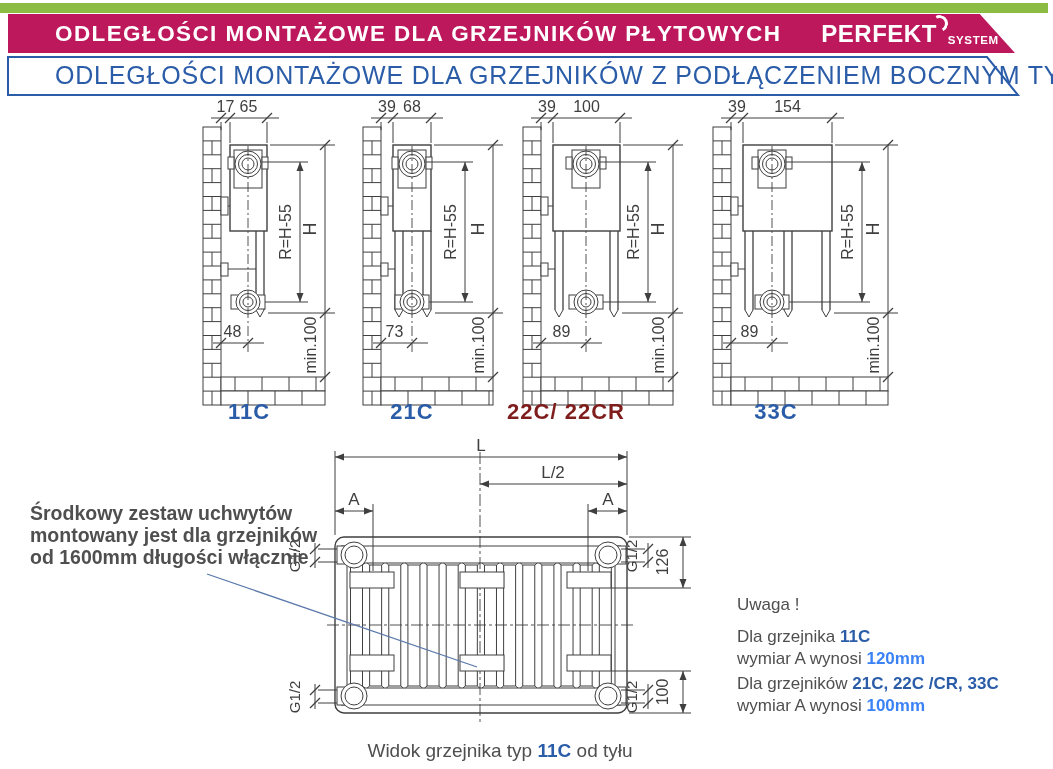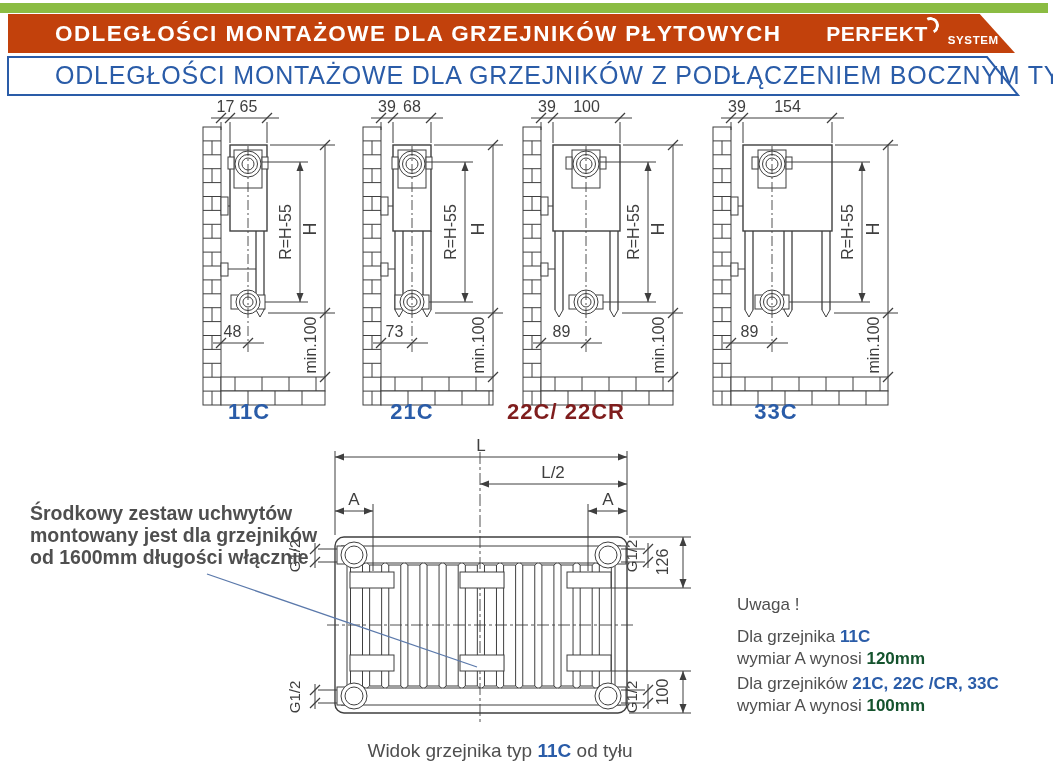--- a/index.html
+++ b/index.html
@@ -3,47 +3,47 @@
 <meta charset="utf-8">
 <style>
   html,body{margin:0;padding:0;background:#fff;}
   .page{position:relative;width:1053px;height:769px;background:#fff;overflow:hidden;
         font-family:"Liberation Sans",sans-serif;}
   .green-strip{position:absolute;left:0;top:3px;width:1048px;height:10px;}
   .banner{position:absolute;left:8px;top:14px;width:1007px;height:39px;
           clip-path:polygon(0 0,96.5% 0,100% 100%,0 100%);
           display:flex;align-items:center;padding-left:47px;box-sizing:border-box;}
   .banner-title{color:#fff;font-weight:bold;font-size:22.5px;letter-spacing:1.4px;white-space:nowrap;}
-  .brand{position:relative;color:#fff;font-weight:bold;font-size:21px;letter-spacing:0.5px;
-         margin-left:26px;white-space:nowrap;}
+  .brand{position:relative;color:#fff;font-weight:bold;font-size:24px;letter-spacing:0.5px;
+         margin-left:40px;white-space:nowrap;}
   .brand .hook{position:absolute;right:-11px;top:-5px;width:11px;height:11px;border:3px solid #fff;
          border-radius:50%;border-left-color:transparent;border-bottom-color:transparent;
          transform:rotate(18deg);}
   .brand-suffix{color:#fff;font-size:11.5px;letter-spacing:0.6px;font-weight:bold;align-self:flex-end;
-         margin:0 0 7px 1px;}
+         margin:0 0 7px 11px;}
   .subtitle-text{position:absolute;left:55px;top:61px;z-index:2;font-size:25px;letter-spacing:0.8px;
          white-space:nowrap;}
   .tech-svg{position:absolute;left:0;top:0;z-index:1;}
   .type-label{position:absolute;top:399px;transform:translateX(-50%);font-size:22px;font-weight:bold;
          letter-spacing:1px;z-index:2;white-space:nowrap;}
   .note-left{position:absolute;left:30px;top:502px;font-size:19.5px;line-height:22px;z-index:2;font-weight:bold;}
   .note-right{position:absolute;left:737px;top:594px;font-size:17px;line-height:22px;z-index:2;}
   .nr-title{margin-bottom:10px;}
   .nr-gap{margin-top:3px;}
   .caption{position:absolute;left:340px;top:726px;width:320px;text-align:center;font-size:19px;z-index:2;}
   .t-blue{font-weight:bold;}
-  .t-val{font-weight:bold;color:#14532d;}
+  .t-val{font-weight:bold;color:#3b82f6;}
 </style>
 </head>
 <body>
 
 <div class="page">
   <div class="green-strip" style="background: rgb(139, 188, 67);"></div>
 
-  <div class="banner" style="background: #c2410c; gap: 19px;">
+  <div class="banner" style="background: #be185d;">
     <span class="banner-title">ODLEGŁOŚCI  MONTAŻOWE  DLA GRZEJNIKÓW  PŁYTOWYCH</span>
     <span class="brand">
       <span>PERFEKT</span>
       <span class="hook"></span>
     </span>
     <span class="brand-suffix">SYSTEM</span>
   </div>
 
   <div class="subtitle-text" style="color: rgb(42, 92, 168);">ODLEGŁOŚCI MONTAŻOWE DLA GRZEJNIKÓW Z PODŁĄCZENIEM BOCZNYM TYP C, CR</div>
 

